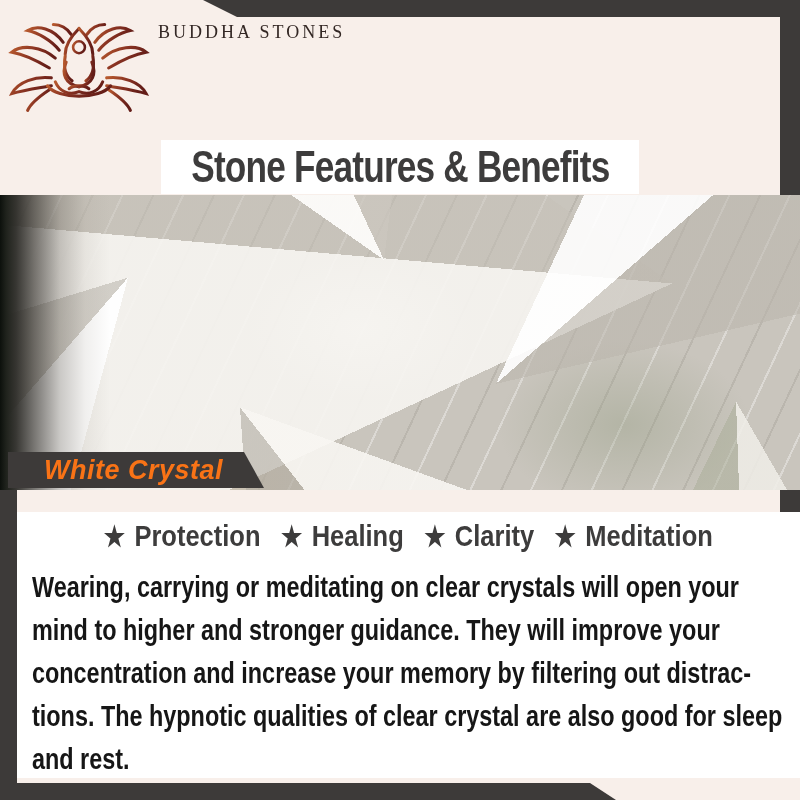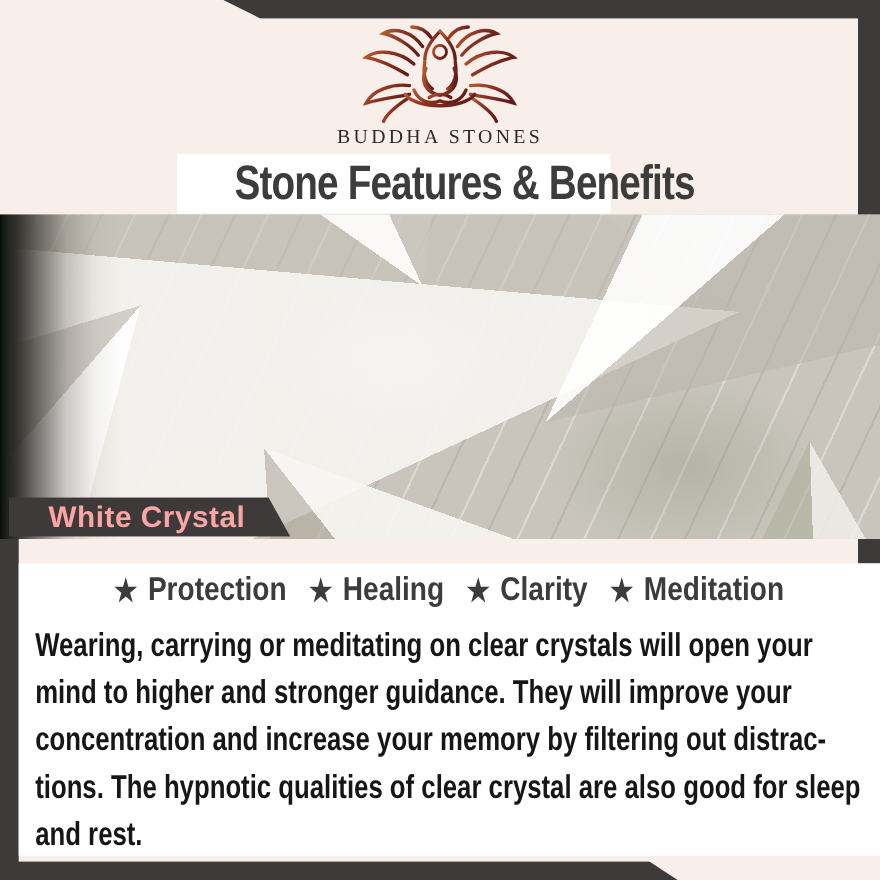--- a/index.html
+++ b/index.html
@@ -26,34 +26,34 @@
     background: #3d3a39;
   }
   .bottom-bar {
     position: absolute; left: 0; top: 783px; width: 616px; height: 17px;
     background: #3d3a39;
     clip-path: polygon(0 0, 590px 0, 616px 17px, 0 17px);
   }
   
   .logo-wrap {
     position: absolute; left: 0; top: 20px; width: 100%;
-    display: flex; flex-direction: column; align-items: center;
+    display: flex; flex-direction: row; align-items: flex-start;
   }
   .logo-svg { width: 158px; height: 92px; display: block; }
   .brand-name {
     margin-top: 2px;
     font-family: "Liberation Serif", serif;
     font-size: 18px; letter-spacing: 3px; color: #332724;
     white-space: nowrap;
   }
   
   .header-strip {
-    position: absolute; left: 161px; top: 140px; width: 394px; height: 54px;
+    position: absolute; left: 161px; top: 140px; width: 478px; height: 54px;
     background: #ffffff;
-    display: flex; align-items: center; justify-content: flex-start;
+    display: flex; align-items: center; justify-content: center;
   }
   .header-title {
     font-size: 44px; font-weight: 700; color: #3d3c3c;
     letter-spacing: -1px; white-space: nowrap;
     transform: scaleX(0.8);
   }
   
   .photo {
     position: absolute; left: 0; top: 195px; width: 800px; height: 295px;
     background-color: #c9c5bd;
@@ -72,22 +72,23 @@
   }
   
   .photo-label {
     position: absolute; left: 8px; top: 452px; width: 256px; height: 36px;
     background: #3d3a39;
     clip-path: polygon(0 0, 236px 0, 256px 36px, 0 36px);
     display: flex; align-items: center;
     padding-left: 36px; box-sizing: border-box;
   }
   .photo-label-text {
-    font-size: 27px; font-weight: 700; color: #fca5a5; letter-spacing: 0.5px;
+    font-size: 27px; font-weight: 700; color: #f97316; letter-spacing: 0.5px;
     white-space: nowrap;
+    font-style: italic;
   }
   
   .content-panel {
     position: absolute; left: 17px; top: 512px; width: 783px; height: 266px;
     background: #ffffff; overflow: hidden;
   }
   .benefits-row {
     margin-top: 2px; height: 44px;
     display: flex; align-items: center; justify-content: center;
   }

